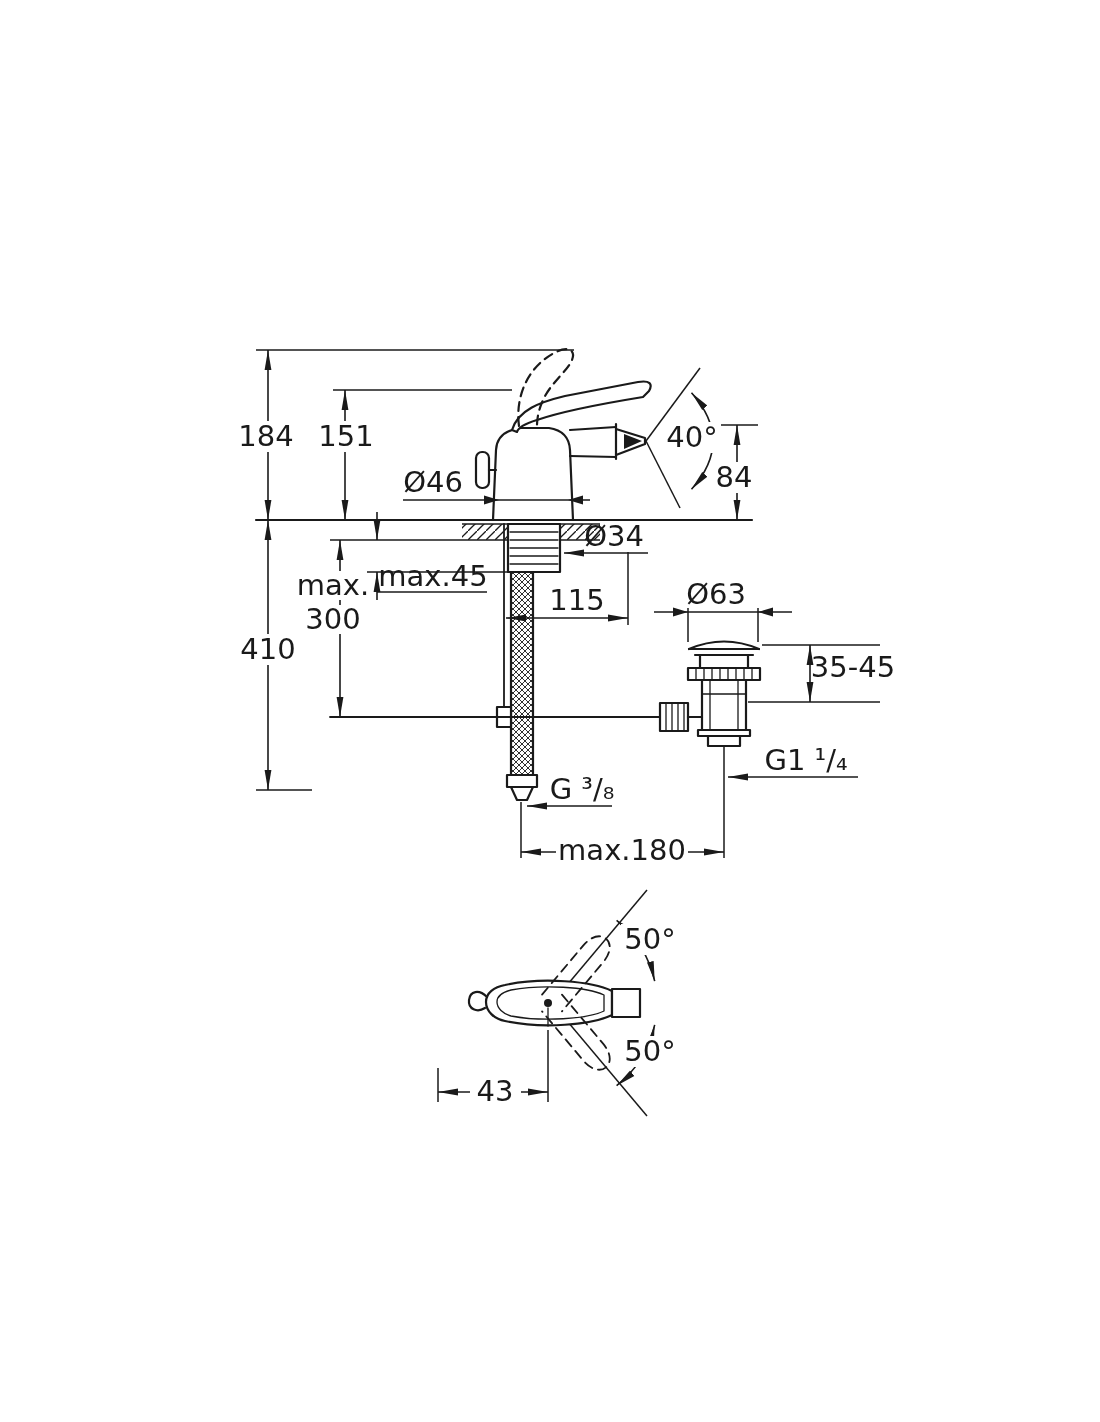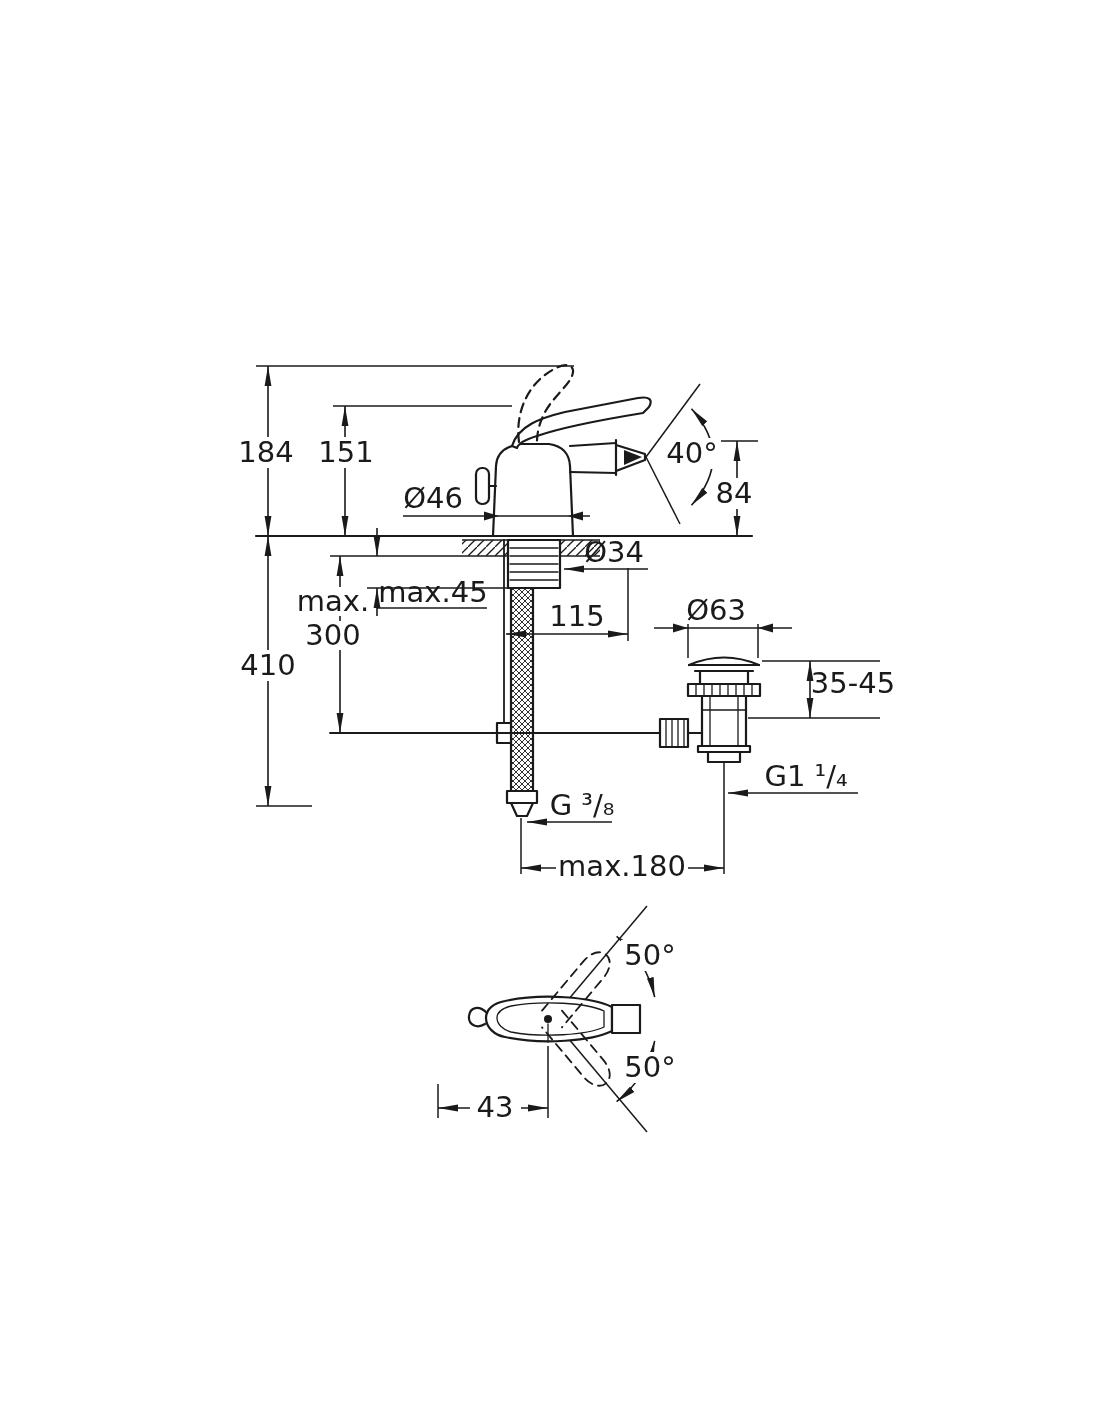--- a/index.html
+++ b/index.html
@@ -1,16 +1,16 @@
 <!DOCTYPE html>
 <html><head>
 <meta charset="utf-8">
 <style>
   html,body{margin:0;padding:0;background:#fff;}
-  .sheet{width:1100px;height:1366px;background:#fff;margin:16px auto;position:relative;overflow:hidden;}
+  .sheet{width:1100px;height:1366px;background:#fff;margin:0 auto;position:relative;overflow:hidden;}
   svg{display:block;}
   text{font-family:"DejaVu Sans","Liberation Sans",sans-serif;font-size:29px;fill:currentColor;}
   .obj{stroke:currentColor;stroke-width:2.2;fill:none;stroke-linecap:round;stroke-linejoin:round;}
   .thin{stroke:currentColor;stroke-width:1.3;fill:none;}
   .ref{stroke:currentColor;stroke-width:1.5;fill:none;}
   .dim{stroke:currentColor;stroke-width:1.6;fill:none;}
   .dash{stroke-dasharray:9 6;}
   .txtbg{fill:#ffffff;stroke:none;}
   .solid{fill:currentColor;stroke:none;}
 </style>

